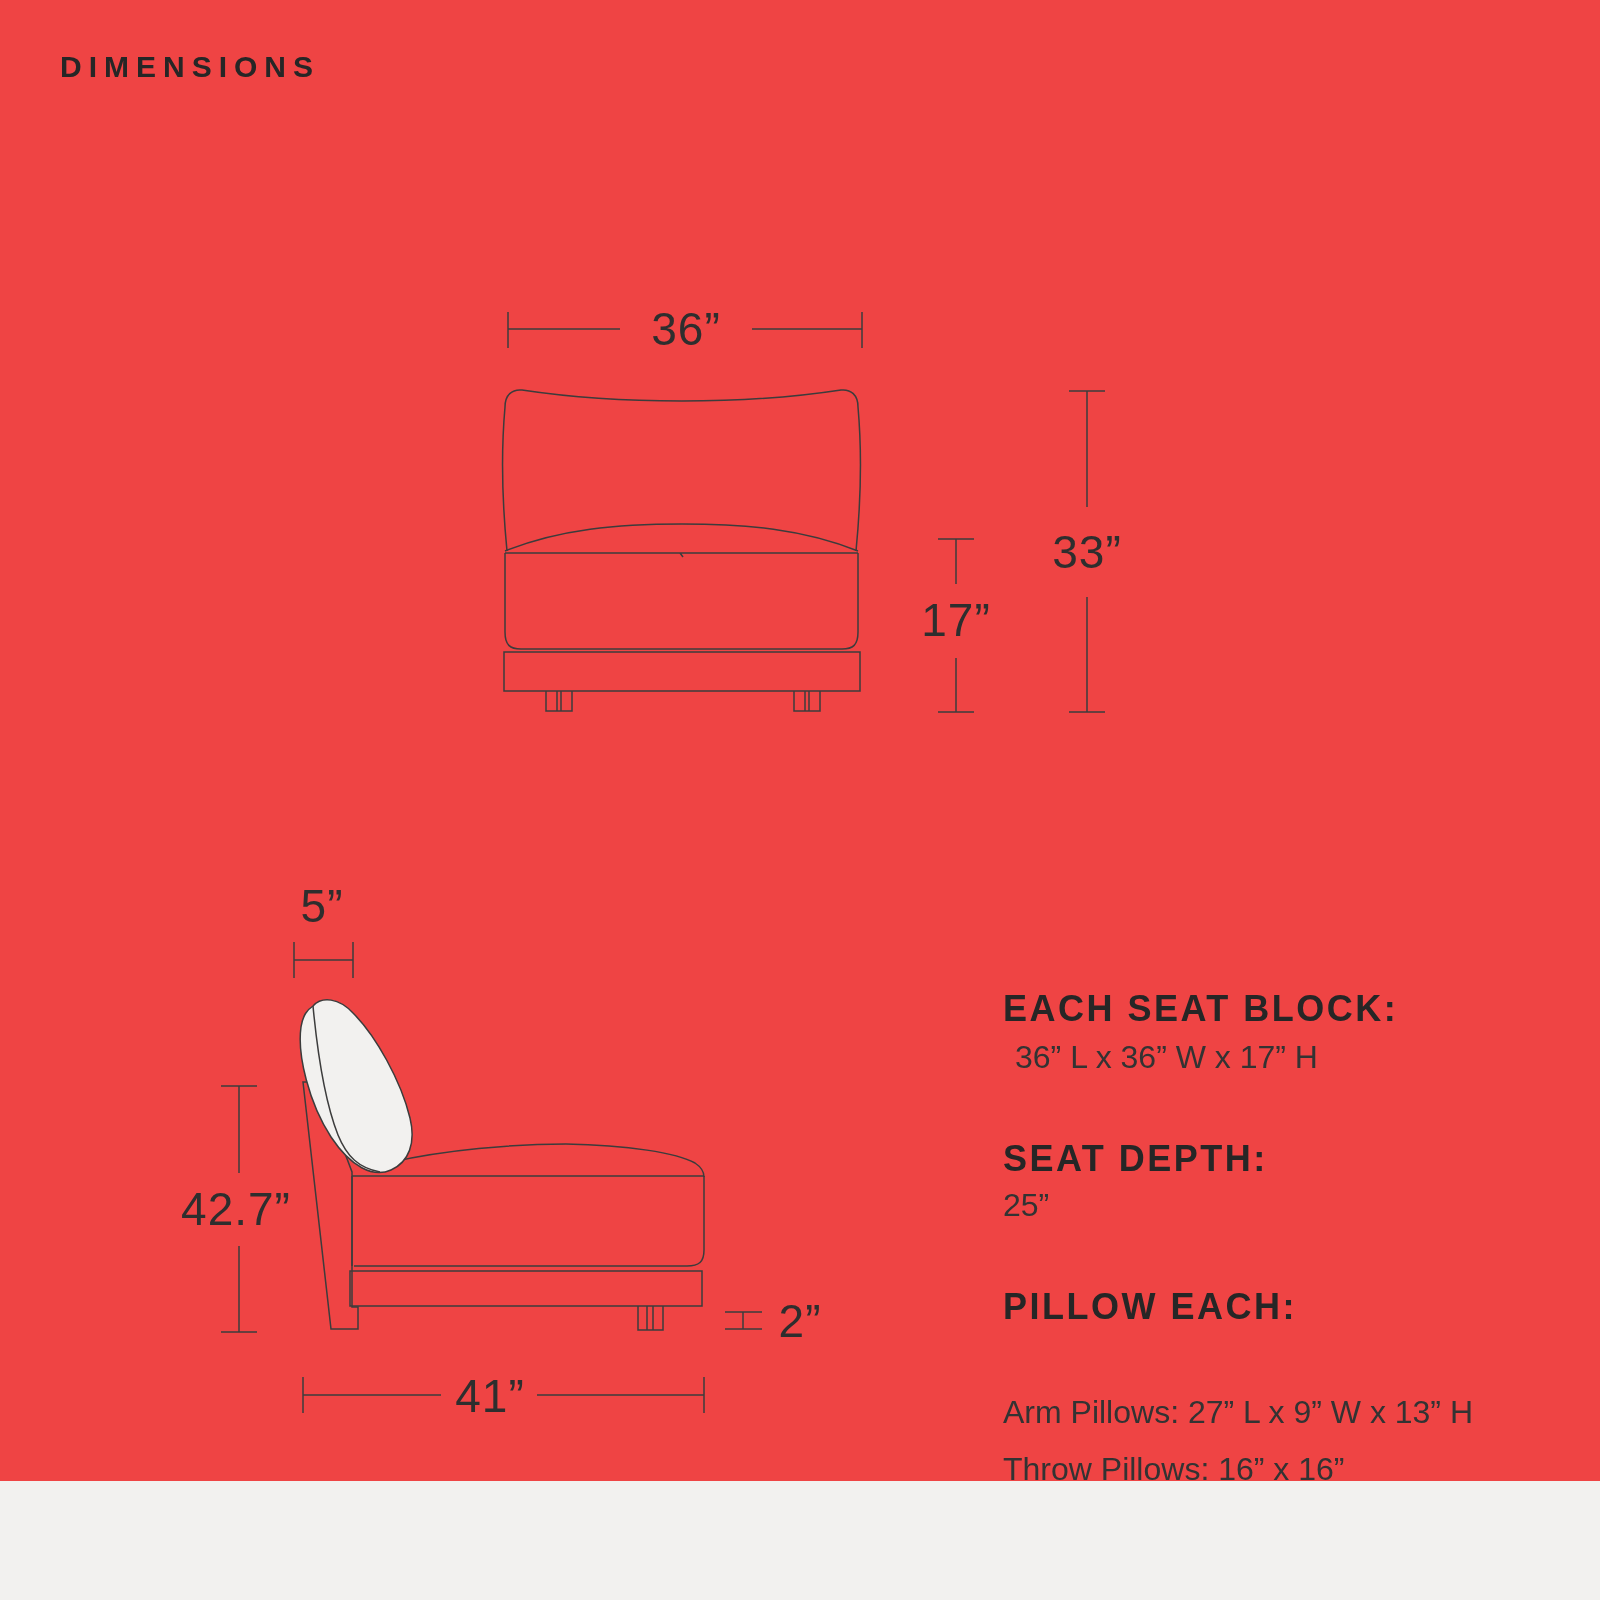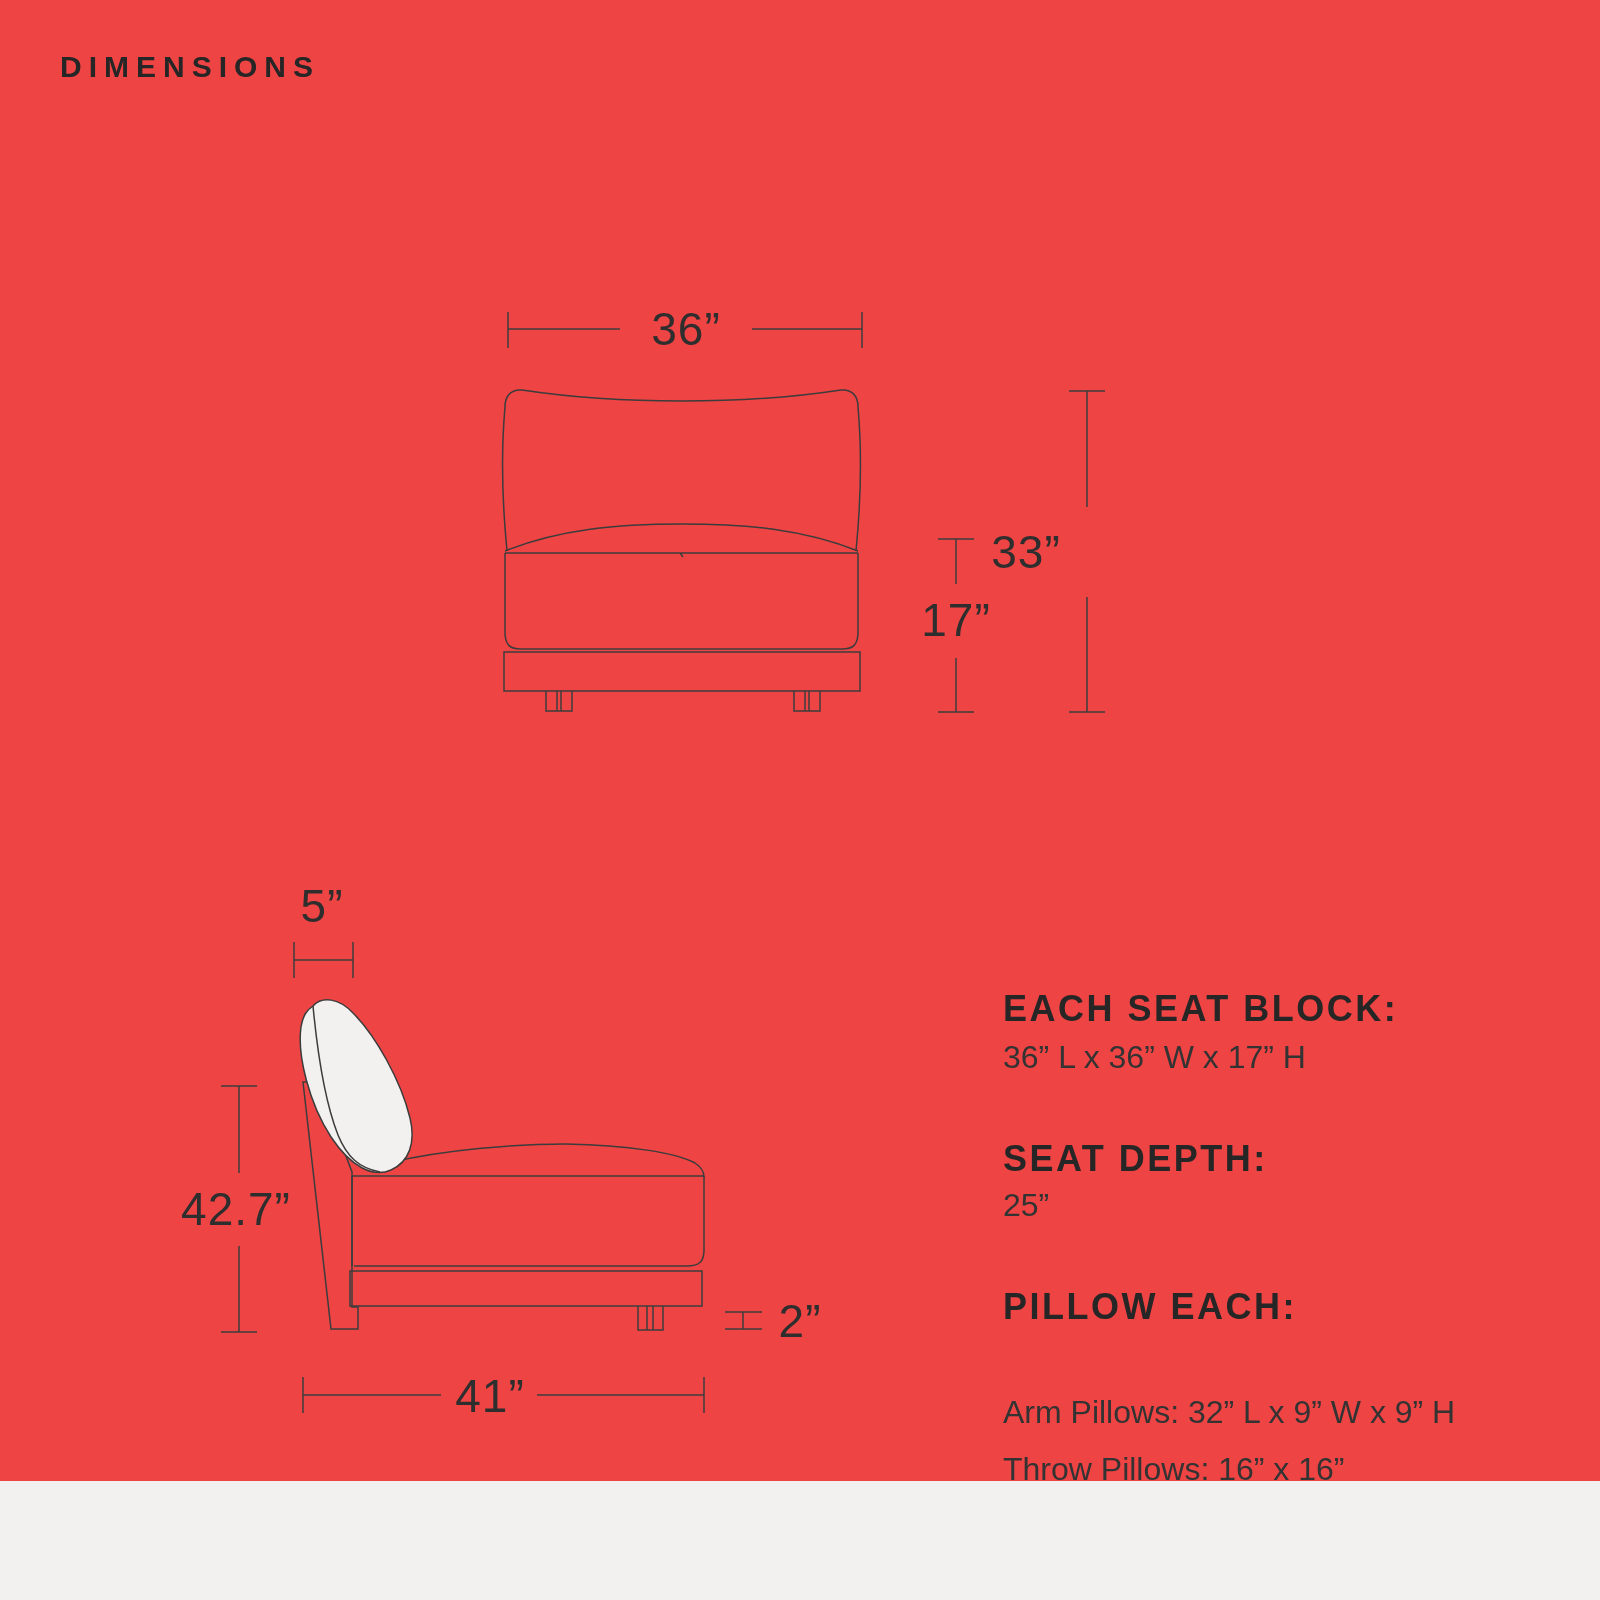--- a/index.html
+++ b/index.html
@@ -152,29 +152,29 @@
 
       <g>
         <path d="M 303,1377 L 303,1413 M 704,1377 L 704,1413"></path>
         <path d="M 303,1395 L 441,1395 M 537,1395 L 704,1395"></path>
       </g>
     </g>
   </svg>
 
   <div class="dim-label" style="left:686px; top:329px;text-align:center;">36”</div>
   <div class="dim-label" style="left:956px; top:620px;">17”</div>
-  <div class="dim-label" style="left:1026px; top:552px;">33”</div>
+  <div class="dim-label" style="left:1087px; top:552px;">33”</div>
   <div class="dim-label" style="left:322px; top:906px;">5”</div>
   <div class="dim-label" style="left:236px; top:1209px;">42.7”</div>
   <div class="dim-label" style="left:490px; top:1396px;">41”</div>
   <div class="dim-label" style="left:800px; top:1321px;">2”</div>
 
   <div class="spec-heading" style="top:991px;">EACH SEAT BLOCK:</div>
-  <div class="spec-line" style="top:1041px;">36” L x 36” W x 17” H</div>
+  <div class="spec-line" style="top:1041px;margin-left:12px;">36” L x 36” W x 17” H</div>
 
   <div class="spec-heading" style="top:1141px;">SEAT DEPTH:</div>
   <div class="spec-line" style="top:1189px;">25”</div>
 
   <div class="spec-heading" style="top:1289px;">PILLOW EACH:</div>
-  <div class="spec-line" style="top:1396px;">Arm Pillows: 32” L x 9” W x 9” H</div>
+  <div class="spec-line" style="top:1396px;">Arm Pillows: 27” L x 9” W x 13” H</div>
   <div class="spec-line" style="top:1453px;">Throw Pillows: 16” x 16”</div>
 
 </div>
 
 </body></html>

